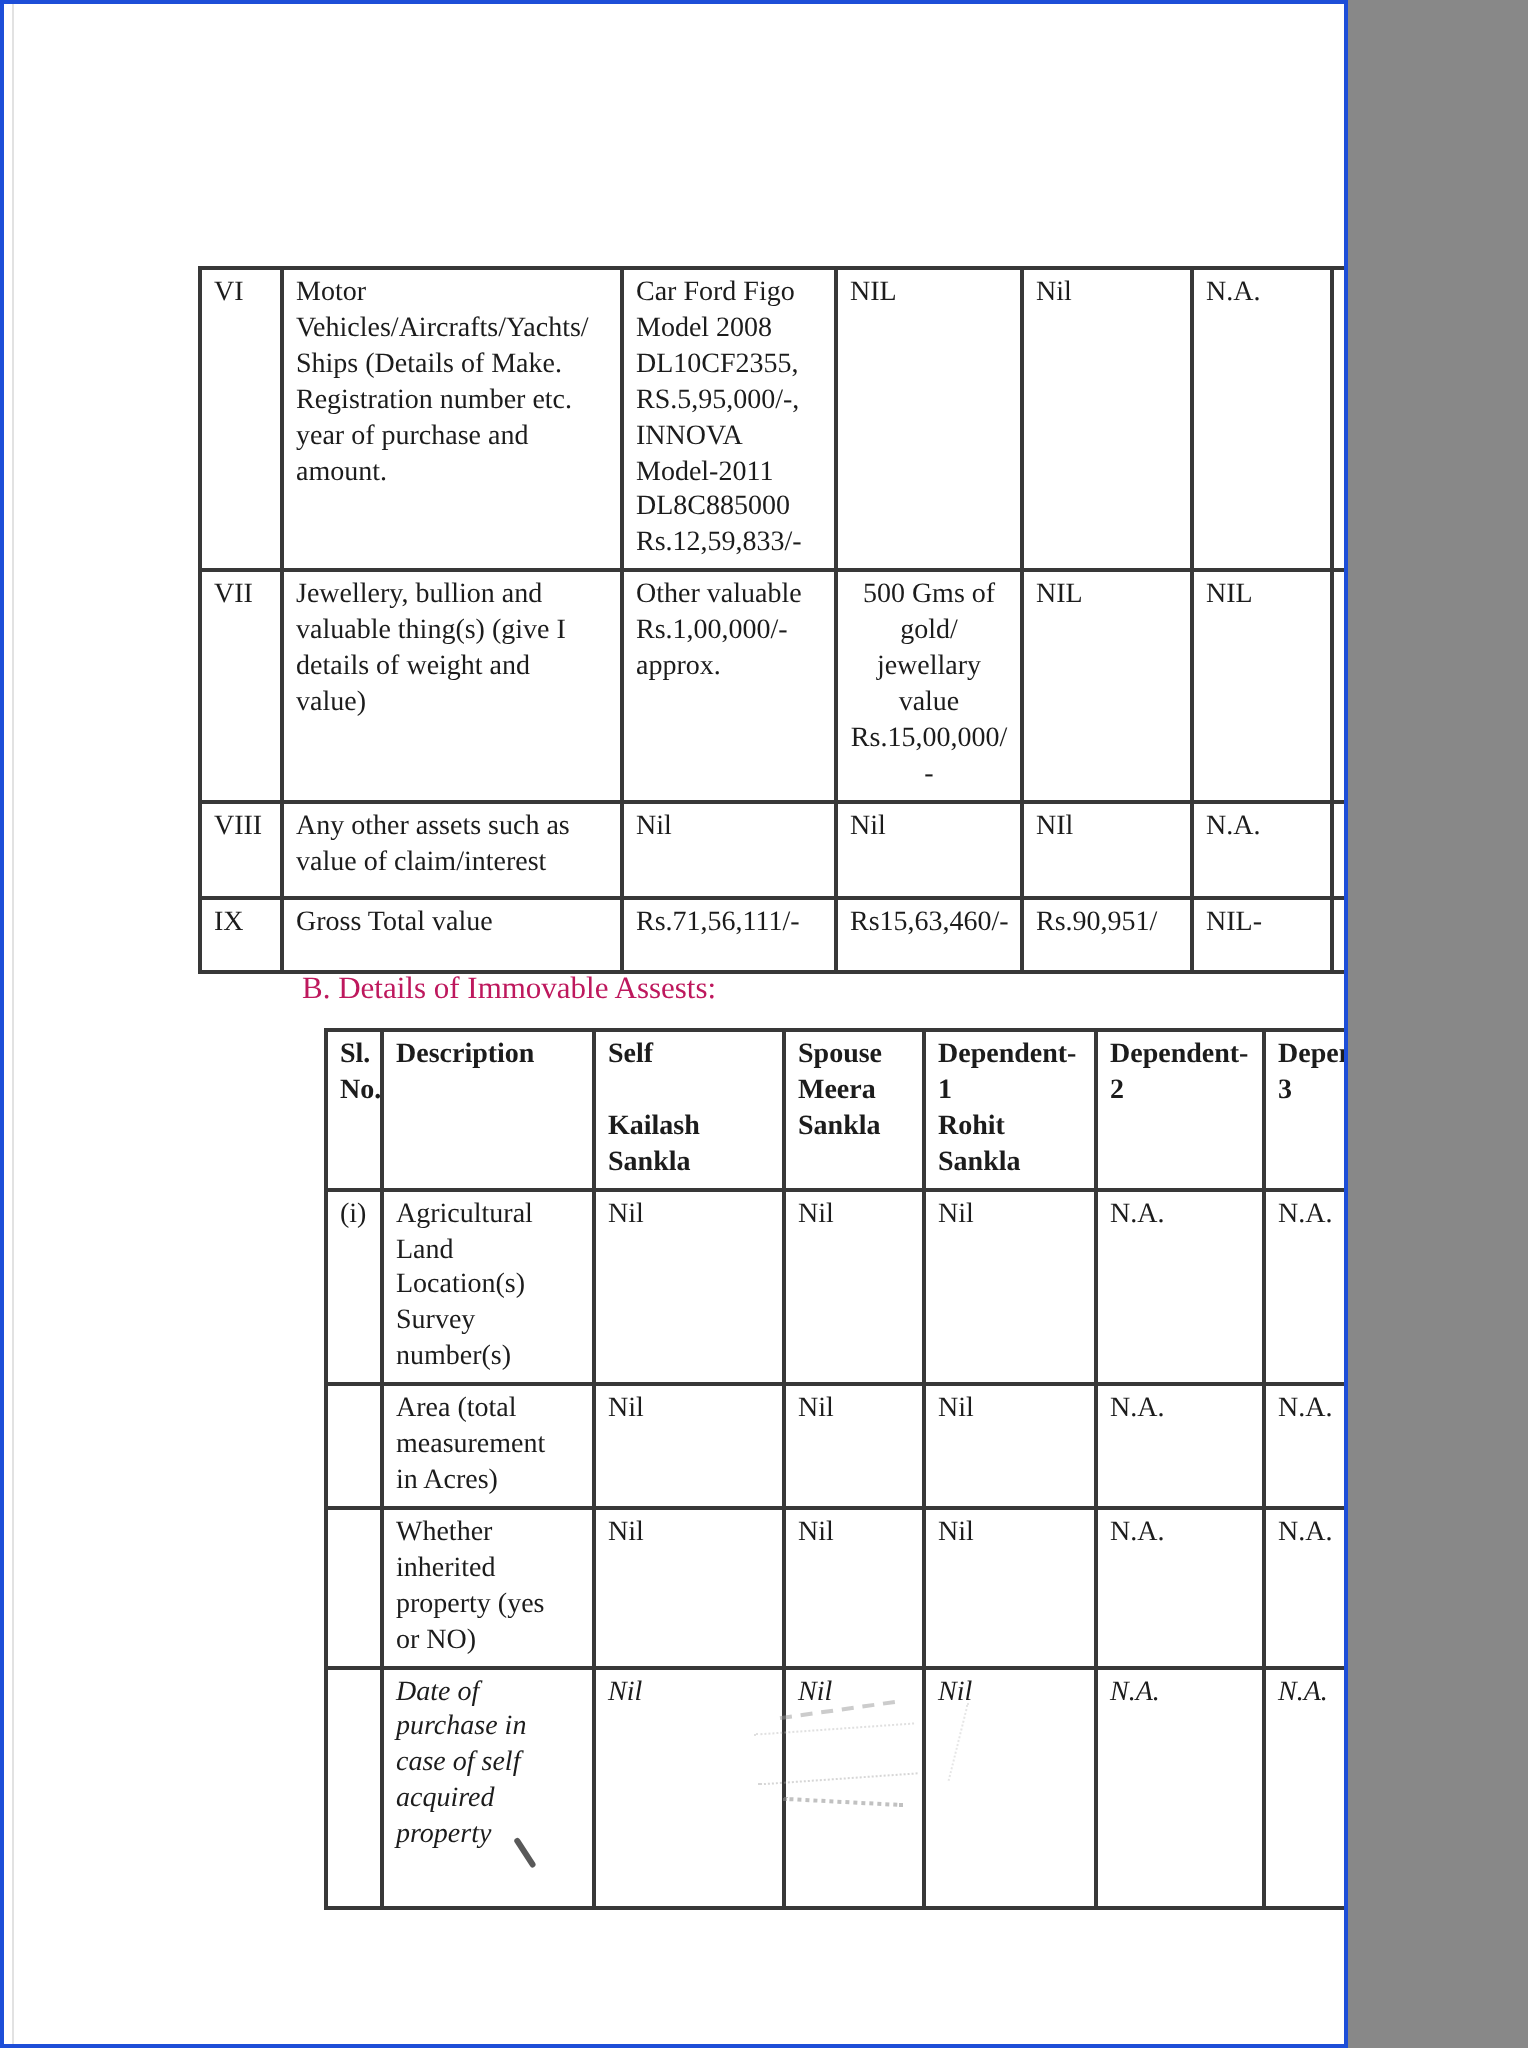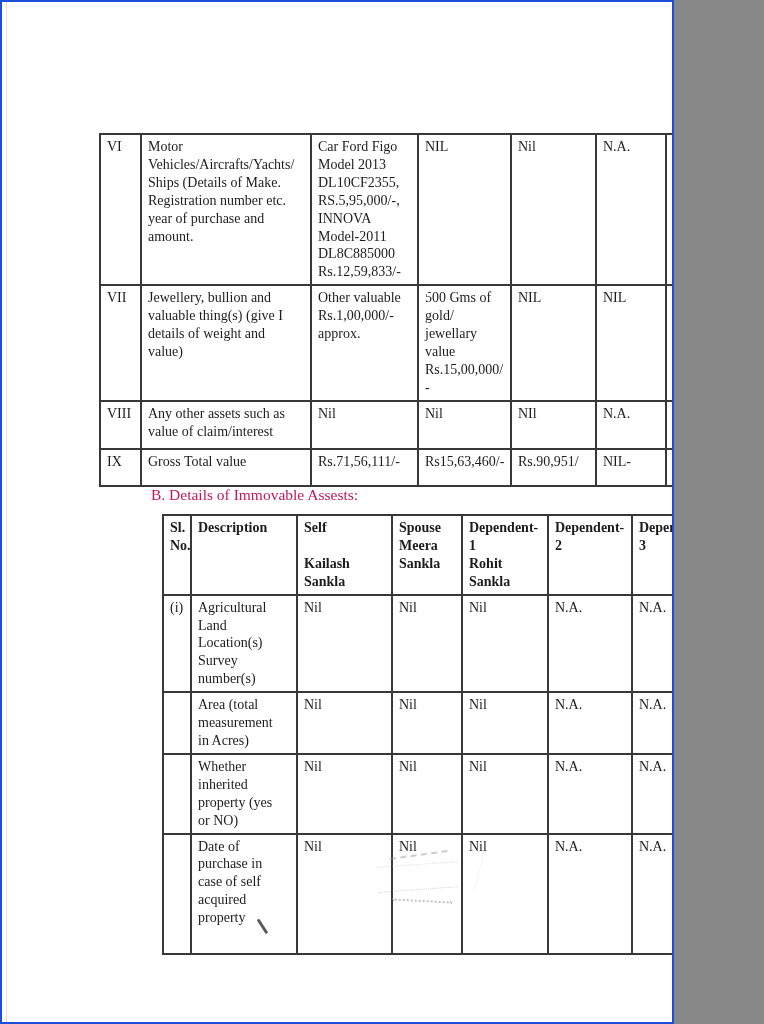--- a/index.html
+++ b/index.html
@@ -36,24 +36,24 @@
   #assets-table { left: 97px; top: 131px; width: 607px; }
   #assets-table .r0 { height: 142px; }
   #assets-table .r1 { height: 97px; }
   #assets-table .r2 { height: 48px; }
   #assets-table .r3 { height: 37px; padding-left: 28px; }
   #immovable-table { left: 148px; top: 512px; width: 555px; margin-left: 12px; }
   #immovable-table .rh { height: 65px; }
   #immovable-table .r0 { height: 83px; }
   #immovable-table .r1 { height: 55px; padding-left: 44px; }
   #immovable-table .r2 { height: 57px; border-radius: 30px; }
-  #immovable-table .r3 { height: 120px; }
+  #immovable-table .r3 { height: 120px; font-style: italic; }
   #immovable-table th { font-weight: bold; text-align: left; }
   #immovable-table th.left { text-align: left; }
-  .center { text-align: left; border-radius: 25px; }
+  .center { text-align: center; border-radius: 25px; }
   .section-heading {
     position: absolute; left: 149px; top: 484px;
     font-size: 15.5px; color: #be185d;
   }
   
   .mark-backslash {
     position: absolute; left: 259px; top: 916px;
     width: 2.5px; height: 17px; background: #3c3c3c;
     transform: rotate(-33deg); border-radius: 2px; opacity: .85;
   }
@@ -105,21 +105,21 @@
     <tbody>
       <tr class="r0">
         <td>VI</td>
         <td>Motor
 Vehicles/Aircrafts/Yachts/
 Ships (Details of Make.
 Registration number etc.
 year of purchase and
 amount.</td>
         <td>Car Ford Figo
-Model 2013
+Model 2008
 DL10CF2355,
 RS.5,95,000/-,
 INNOVA
 Model-2011
 DL8C885000
 Rs.12,59,833/-</td>
         <td>NIL</td>
         <td>Nil</td>
         <td>N.A.</td>
         <td>N.A

